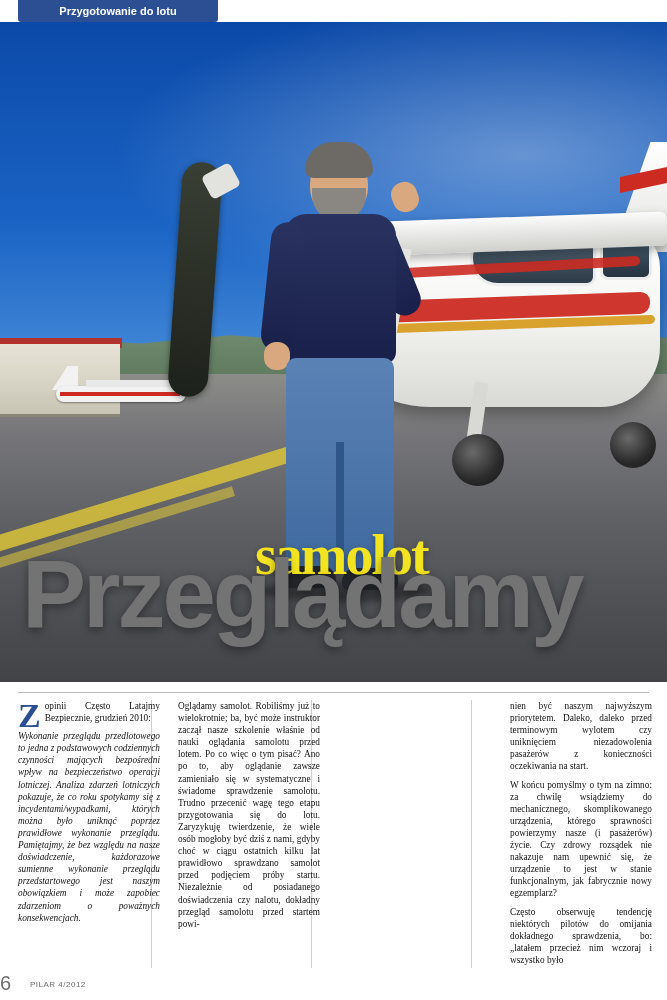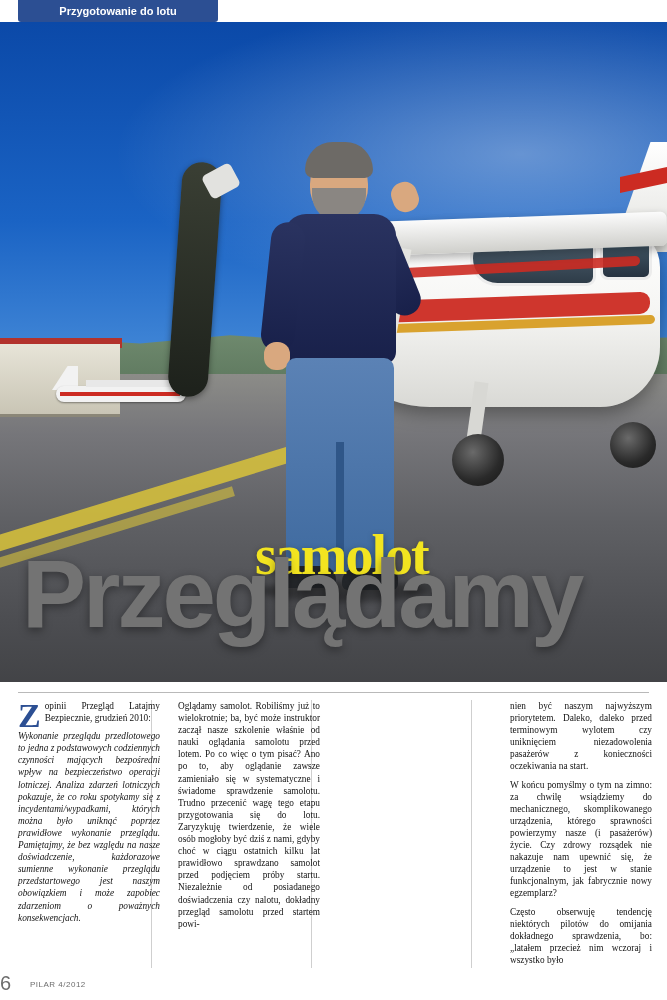--- a/index.html
+++ b/index.html
@@ -372,21 +372,21 @@
   <div class="headline-main">Przeglądamy</div>
 
   <div class="rule-top"></div>
   <div class="colrule r1"></div>
   <div class="colrule r2"></div>
   <div class="colrule r3"></div>
 
   <div class="cols">
 
     <div class="col c1">
-      <p><span class="dropcap">Z</span><span>opinii Przegląd Latajmy Bezpiecznie, grudzień 2010:</span></p>
+      <p><span class="dropcap">Z</span><span>opinii Często Latajmy Bezpiecznie, grudzień 2010:</span></p>
       <p class="ital">Wykonanie przeglądu przedlotowego to jedna z podstawowych codziennych czynności mających bezpośredni wpływ na bezpieczeństwo operacji lotniczej. Analiza zdarzeń lotniczych pokazuje, że co roku spotykamy się z incydentami/wypadkami, których można było uniknąć poprzez prawidłowe wykonanie przeglądu. Pamiętajmy, że bez względu na nasze doświadczenie, każdorazowe sumienne wykonanie przeglądu przedstartowego jest naszym obowiązkiem i może zapobiec zdarzeniom o poważnych konsekwencjach.</p>
     </div>
 
     <div class="col c2">
       <p>Oglądamy samolot. Robiliśmy już to wielokrotnie; ba, być może instruktor zaczął nasze szkolenie właśnie od nauki oglądania samolotu przed lotem. Po co więc o tym pisać? Ano po to, aby oglądanie zawsze zamieniało się w systematyczne i świadome sprawdzenie samolotu. Trudno przecenić wagę tego etapu przygotowania się do lotu. Zaryzykuję twierdzenie, że wiele osób mogłoby być dziś z nami, gdyby choć w ciągu ostatnich kilku lat prawidłowo sprawdzano samolot przed podjęciem próby startu. Niezależnie od posiadanego doświadczenia czy nalotu, dokładny przegląd samolotu przed startem powi-</p>
     </div>
 
     <div class="col c4">
       <p>nien być naszym najwyższym priorytetem. Daleko, daleko przed terminowym wylotem czy uniknięciem niezadowolenia pasażerów z konieczności oczekiwania na start.</p>
       <p>W końcu pomyślmy o tym na zimno: za chwilę wsiądziemy do mechanicznego, skomplikowanego urządzenia, którego sprawności powierzymy nasze (i pasażerów) życie. Czy zdrowy rozsądek nie nakazuje nam upewnić się, że urządzenie to jest w stanie funkcjonalnym, jak fabrycznie nowy egzemplarz?</p>

